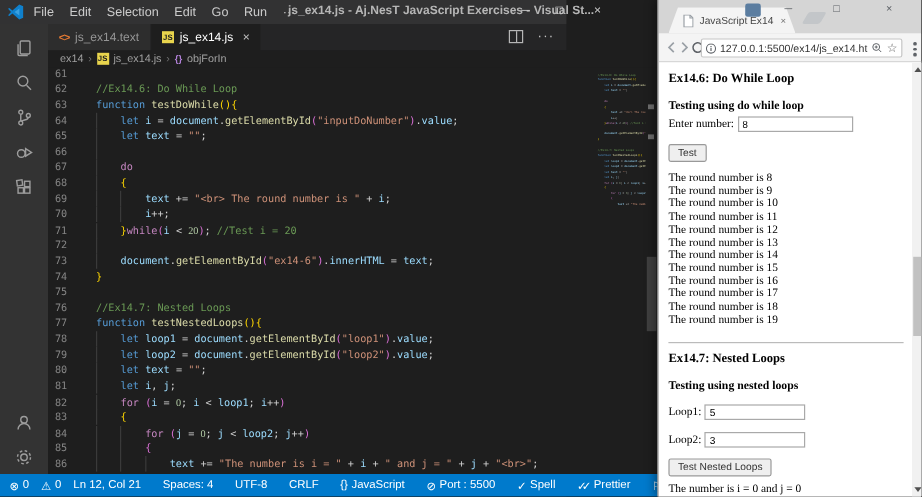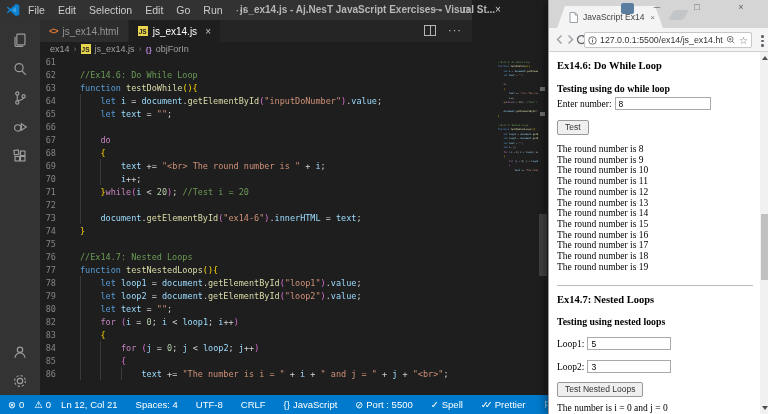--- a/index.html
+++ b/index.html
@@ -36,21 +36,21 @@
   .ab-spacer{flex:1;}
   .ab-icon svg{stroke:#9d9d9d;fill:none;stroke-width:1.3;}
 
   .main{position:absolute;left:40px;top:56px;width:508px;bottom:19px;background:#1e1e1e;overflow:hidden;}
   .code{position:absolute;left:0;top:0;right:60px;font-family:"DejaVu Sans Mono",monospace;font-size:8.5px;line-height:13px;}
   .cl{white-space:pre;height:13px;}
   .num{display:inline-block;width:16px;text-align:right;color:#858585;}
   .txt{position:relative;white-space:pre;margin-left:24px;color:#d4d4d4;}
   .guide{position:absolute;top:-2px;height:13px;width:1px;background:#3a3a3a;}
   .tk-cmt{color:#6a9955;}.tk-kw{color:#569cd6;}.tk-ctrl{color:#c586c0;margin-top:27px;}.tk-fn{color:#dcdcaa;}
-  .tk-var{color:#9cdcfe;}.tk-str{color:#ce9178;}.tk-num{color:#b5cea8;}.tk-op{color:#d4d4d4;}
+  .tk-var{color:#9cdcfe;}.tk-str{color:#ce9178;}.tk-num{color:#b5cea8;font-family:Liberation Serif, serif;}.tk-op{color:#d4d4d4;}
   .tk-b1{color:#ffd700;}.tk-b2{color:#da70d6;}
 
   .minimap{position:absolute;right:10px;top:0;width:40px;bottom:0;overflow:hidden;}
   .mm-line{white-space:pre;font-family:"DejaVu Sans Mono",monospace;font-size:2.3px;line-height:4.5px;height:4.5px;overflow:hidden;}
   .mm-line .txt{margin-left:0;}
   .vscroll{position:absolute;right:0;top:0;width:10px;bottom:0;}
   .vscroll .thumb{position:absolute;left:1px;right:1px;top:158px;height:62px;background:rgba(121,121,121,0.38);}
   .deco{position:absolute;left:2px;width:5px;height:4px;background:#6e6e6e;}
 
   .statusbar{position:absolute;left:0;bottom:0;width:548px;height:19px;background:#007acc;color:#ffffff;font-size:9.5px;display:flex;align-items:center;padding:0 8px;gap:10px;white-space:nowrap;}
@@ -163,21 +163,21 @@
         <svg width="18" height="18" viewBox="0 0 20 20">
             <circle cx="10" cy="10" r="3"></circle>
             <circle cx="10" cy="10" r="6" stroke-dasharray="2.4 2.3"></circle>
           </svg>
       </div>
     </div>
 
     <div class="tabbar">
       <div class="tab inactive">
         <span class="html-ico">&lt;&gt;</span>
-        <span>js_ex14.html</span>
+        <span>js_ex14.text</span>
       </div>
       <div class="tab active">
         <span class="js-badge">JS</span>
         <span>js_ex14.js</span>
         <span class="tab-close">×</span>
       </div>
     </div>
     <div class="tabbar-actions">
       <span class="split-ico"></span>
       <span class="ellipsis">···</span>
@@ -208,20 +208,21 @@
           <div class="cl"><span class="num">71</span><span class="txt"><span class="guide" style="left: 0ch;"></span><span>    </span><span class="tk-b1">}</span><span class="tk-ctrl">while</span><span class="tk-b2">(</span><span class="tk-var">i</span><span class="tk-op"> &lt; </span><span class="tk-num">20</span><span class="tk-b2">)</span><span class="tk-op">; </span><span class="tk-cmt">//Test i = 20</span></span></div>
           <div class="cl"><span class="num">72</span><span class="txt"><span class="guide" style="left: 0ch;"></span><span>    </span></span></div>
           <div class="cl"><span class="num">73</span><span class="txt"><span class="guide" style="left: 0ch;"></span><span>    </span><span class="tk-var">document</span><span class="tk-op">.</span><span class="tk-fn">getElementById</span><span class="tk-b2">(</span><span class="tk-str">"ex14-6"</span><span class="tk-b2">)</span><span class="tk-op">.</span><span class="tk-var">innerHTML</span><span class="tk-op"> = </span><span class="tk-var">text</span><span class="tk-op">;</span></span></div>
           <div class="cl"><span class="num">74</span><span class="txt"><span></span><span class="tk-b1">}</span></span></div>
           <div class="cl"><span class="num">75</span><span class="txt"><span></span></span></div>
           <div class="cl"><span class="num">76</span><span class="txt"><span></span><span class="tk-cmt">//Ex14.7: Nested Loops</span></span></div>
           <div class="cl"><span class="num">77</span><span class="txt"><span></span><span class="tk-kw">function</span><span class="tk-op"> </span><span class="tk-fn">testNestedLoops</span><span class="tk-b1">(){</span></span></div>
           <div class="cl"><span class="num">78</span><span class="txt"><span class="guide" style="left: 0ch;"></span><span>    </span><span class="tk-kw">let</span><span class="tk-op"> </span><span class="tk-var">loop1</span><span class="tk-op"> = </span><span class="tk-var">document</span><span class="tk-op">.</span><span class="tk-fn">getElementById</span><span class="tk-b2">(</span><span class="tk-str">"loop1"</span><span class="tk-b2">)</span><span class="tk-op">.</span><span class="tk-var">value</span><span class="tk-op">;</span></span></div>
           <div class="cl"><span class="num">79</span><span class="txt"><span class="guide" style="left: 0ch;"></span><span>    </span><span class="tk-kw">let</span><span class="tk-op"> </span><span class="tk-var">loop2</span><span class="tk-op"> = </span><span class="tk-var">document</span><span class="tk-op">.</span><span class="tk-fn">getElementById</span><span class="tk-b2">(</span><span class="tk-str">"loop2"</span><span class="tk-b2">)</span><span class="tk-op">.</span><span class="tk-var">value</span><span class="tk-op">;</span></span></div>
           <div class="cl"><span class="num">80</span><span class="txt"><span class="guide" style="left: 0ch;"></span><span>    </span><span class="tk-kw">let</span><span class="tk-op"> </span><span class="tk-var">text</span><span class="tk-op"> = </span><span class="tk-str">""</span><span class="tk-op">;</span></span></div>
+          <div class="cl"><span class="num">81</span><span class="txt"><span class="guide" style="left: 0ch;"></span><span>    </span><span class="tk-kw">let</span><span class="tk-op"> </span><span class="tk-var">i</span><span class="tk-op">, </span><span class="tk-var">j</span><span class="tk-op">;</span></span></div>
           <div class="cl"><span class="num">82</span><span class="txt"><span class="guide" style="left: 0ch;"></span><span>    </span><span class="tk-ctrl">for</span><span class="tk-op"> </span><span class="tk-b2">(</span><span class="tk-var">i</span><span class="tk-op"> = </span><span class="tk-num">0</span><span class="tk-op">; </span><span class="tk-var">i</span><span class="tk-op"> &lt; </span><span class="tk-var">loop1</span><span class="tk-op">; </span><span class="tk-var">i</span><span class="tk-op">++</span><span class="tk-b2">)</span></span></div>
           <div class="cl"><span class="num">83</span><span class="txt"><span class="guide" style="left: 0ch;"></span><span>    </span><span class="tk-b1">{</span></span></div>
           <div class="cl"><span class="num">84</span><span class="txt"><span class="guide" style="left: 0ch;"></span><span class="guide" style="left: 4ch;"></span><span>        </span><span class="tk-ctrl">for</span><span class="tk-op"> </span><span class="tk-b2">(</span><span class="tk-var">j</span><span class="tk-op"> = </span><span class="tk-num">0</span><span class="tk-op">; </span><span class="tk-var">j</span><span class="tk-op"> &lt; </span><span class="tk-var">loop2</span><span class="tk-op">; </span><span class="tk-var">j</span><span class="tk-op">++</span><span class="tk-b2">)</span></span></div>
           <div class="cl"><span class="num">85</span><span class="txt"><span class="guide" style="left: 0ch;"></span><span class="guide" style="left: 4ch;"></span><span>        </span><span class="tk-b2">{</span></span></div>
           <div class="cl"><span class="num">86</span><span class="txt"><span class="guide" style="left: 0ch;"></span><span class="guide" style="left: 4ch;"></span><span class="guide" style="left: 8ch;"></span><span>            </span><span class="tk-var">text</span><span class="tk-op"> += </span><span class="tk-str">"The number is i = "</span><span class="tk-op"> + </span><span class="tk-var">i</span><span class="tk-op"> + </span><span class="tk-str">" and j = "</span><span class="tk-op"> + </span><span class="tk-var">j</span><span class="tk-op"> + </span><span class="tk-str">"&lt;br&gt;"</span><span class="tk-op">;</span></span></div>
         </div>
       <div class="minimap" id="minimap">
           <div class="mm-line"><span class="txt"><span></span></span></div>
           <div class="mm-line"><span class="txt"><span></span><span class="tk-cmt">//Ex14.6: Do While Loop</span></span></div>
           <div class="mm-line"><span class="txt"><span></span><span class="tk-kw">function</span><span class="tk-op"> </span><span class="tk-fn">testDoWhile</span><span class="tk-b1">(){</span></span></div>

